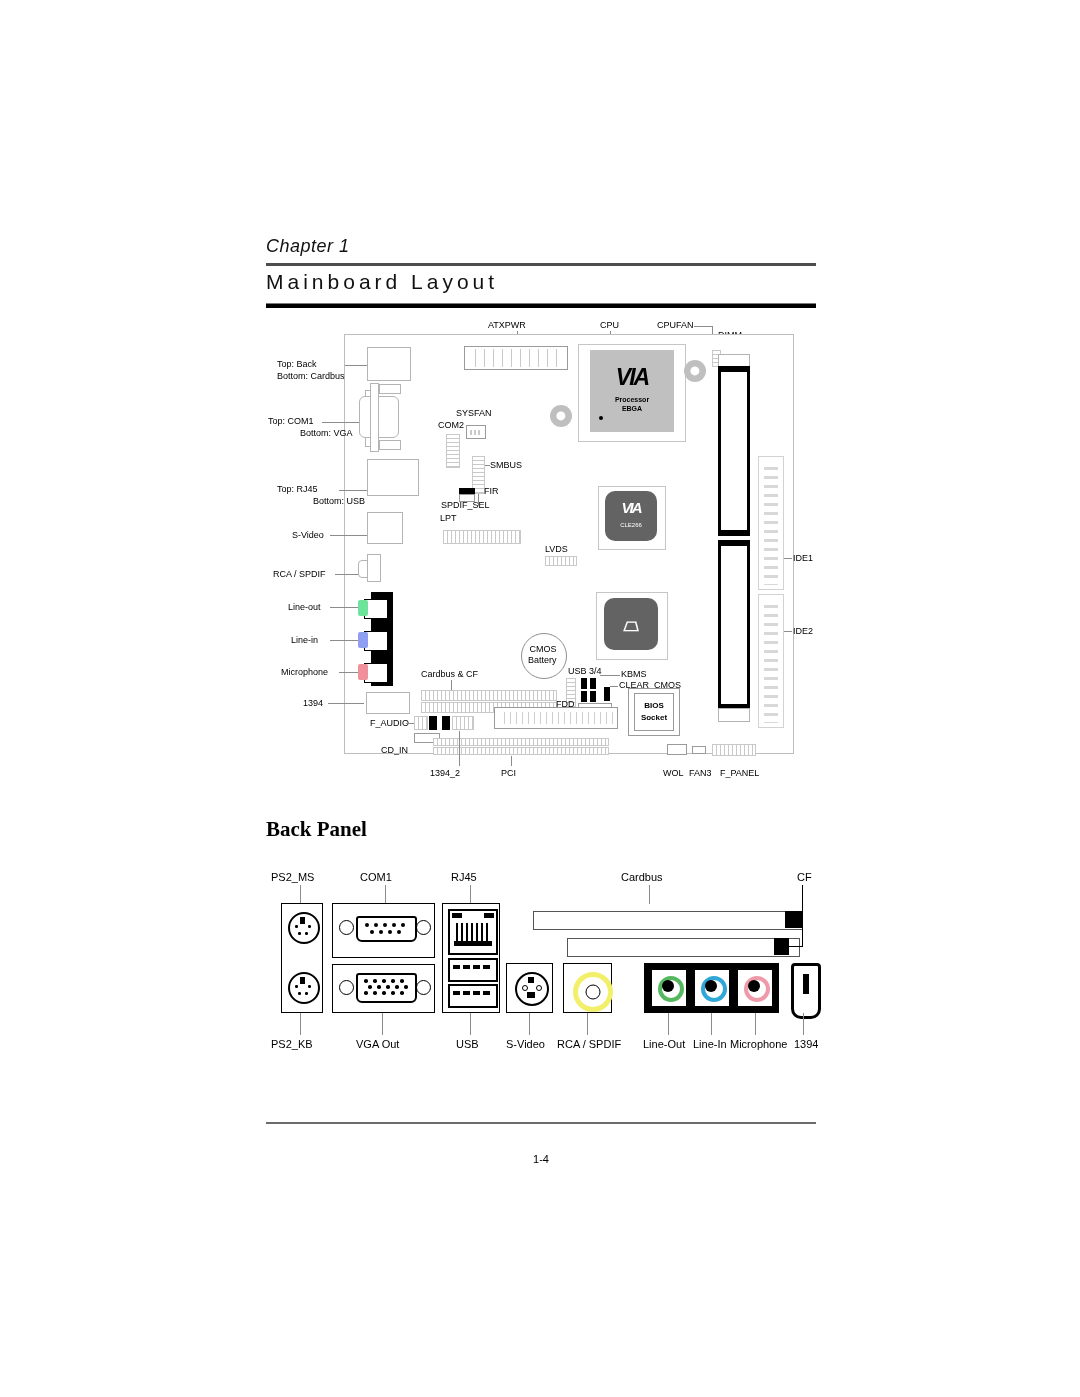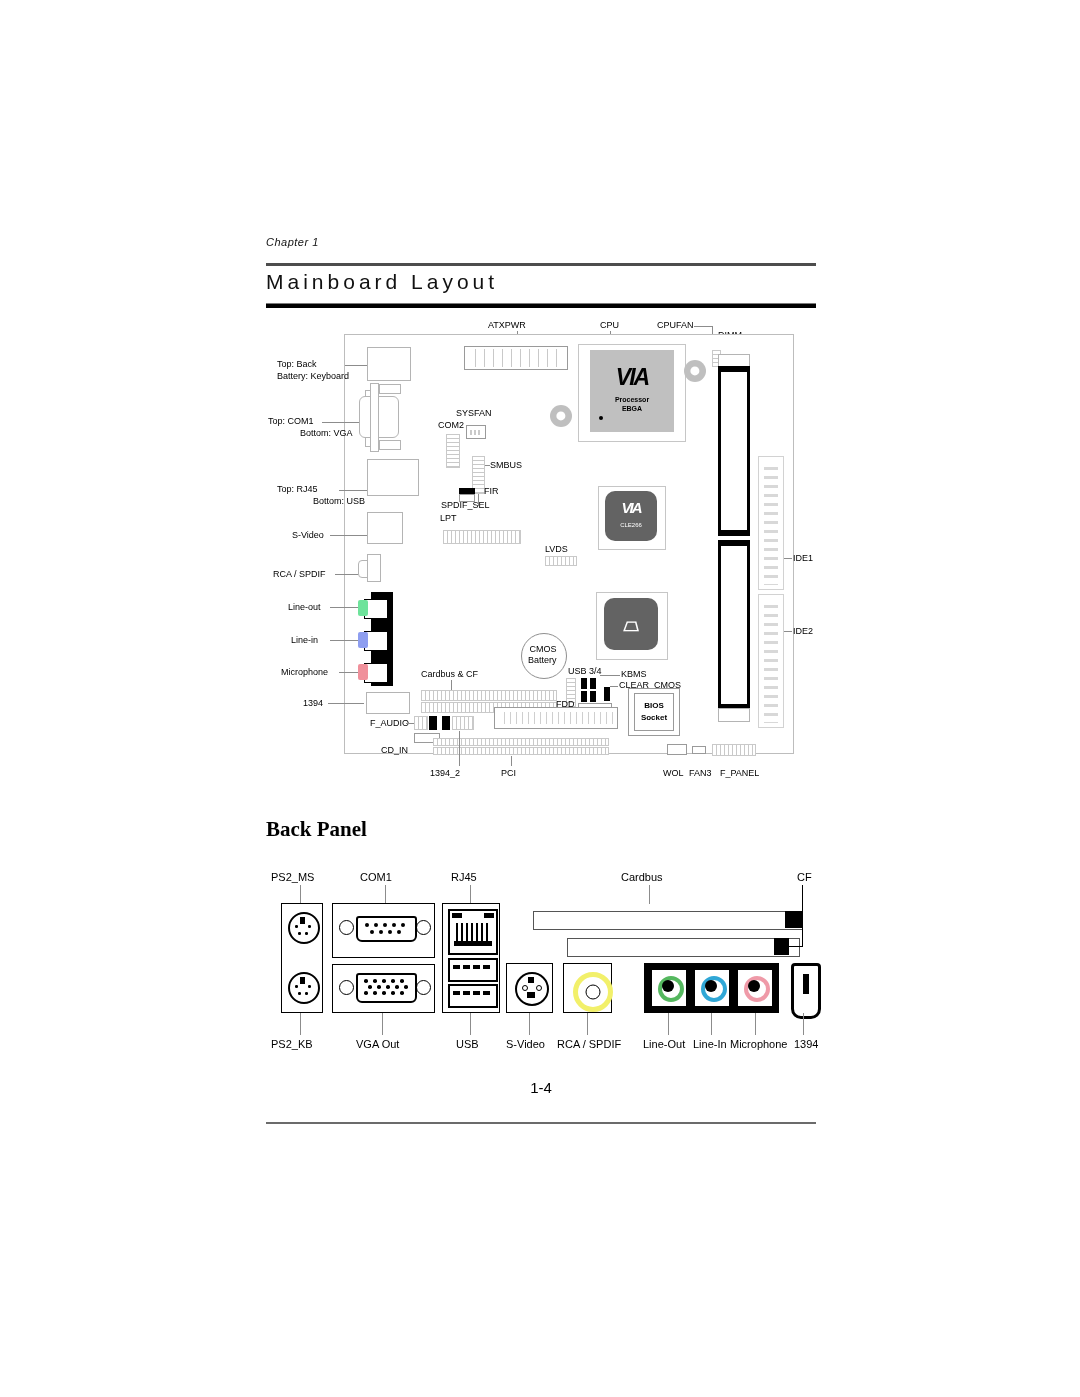--- a/index.html
+++ b/index.html
@@ -2,34 +2,34 @@
 <html><head>
 <meta charset="utf-8">
 <style>
   html,body{margin:0;padding:0;background:#fff;}
   body{width:1080px;height:1397px;position:relative;
        font-family:"Liberation Sans",sans-serif;color:#000;overflow:hidden;}
 
   .page{position:absolute;left:0;top:0;width:1080px;height:1397px;}
 
   
-  .chapter{position:absolute;left:266px;top:236px;font-style:italic;font-size:11px;
+  .chapter{position:absolute;left:266px;top:236px;font-style:italic;font-size:18px;
            letter-spacing:.5px;color:#111;}
   .rule-top{position:absolute;left:266px;top:263px;width:550px;height:3px;
             background:#4d4d4d;}
   .title{position:absolute;left:266px;top:270px;font-size:21px;letter-spacing:4px;
          color:#111;font-weight:400;}
   .rule-under{position:absolute;left:266px;top:303px;width:550px;height:4px;
               background:#000;border-top:1px solid #7a7a7a;}
   .sectitle{position:absolute;left:266px;top:817px;font-family:"Liberation Serif",serif;
             font-size:21px;font-weight:bold;}
 
   
   .rule-foot{position:absolute;left:266px;top:1122px;width:550px;height:2px;background:#6b6b6b;}
-  .pageno{position:absolute;left:266px;top:1079px;width:550px;text-align:center;font-size:15px;}
+  .pageno{position:absolute;left:266px;top:1153px;width:550px;text-align:center;font-size:11px;}
 
   
   .lbl{position:absolute;font-size:9px;white-space:nowrap;line-height:11px;color:#000;}
   .lead{position:absolute;background:#8c8c8c;}
   .lead.h{height:1px;}
   .lead.v{width:1px;}
   .box{position:absolute;box-sizing:border-box;}
   .out{border:1px solid #b4b4b4;background:#fff;}
   .out2{border:1px solid #9a9a9a;background:#fff;}
   .blk{background:#000;}
@@ -111,21 +111,21 @@
     <div class="lead v" style="left:610px;top:331px;height:22px;"></div>
     <div class="lbl" style="left:657px;top:320px;">CPUFAN</div>
     <div class="lead h" style="left:694px;top:326px;width:18px;"></div>
     <div class="lead v" style="left:712px;top:326px;height:22px;"></div>
     <div class="lbl" style="left:718px;top:330px;">DIMM</div>
     <div class="lead v" style="left:734px;top:341px;height:17px;"></div>
 
     <div id="board"></div>
 
     <div class="lbl" style="left:277px;top:359px;">Top:  Back</div>
-    <div class="lbl" style="left:277px;top:371px;">Battery: Keyboard</div>
+    <div class="lbl" style="left:277px;top:371px;">Bottom: Cardbus</div>
     <div class="lead h" style="left:345px;top:365px;width:25px;"></div>
 
     <div class="lbl" style="left:268px;top:416px;">Top:  COM1</div>
     <div class="lbl" style="left:268px;top:428px;padding-left:32px;">Bottom: VGA</div>
     <div class="lead h" style="left:322px;top:422px;width:48px;"></div>
 
     <div class="lbl" style="left:277px;top:484px;">Top:  RJ45</div>
     <div class="lbl" style="left:277px;top:496px;margin-left:36px;">Bottom: USB</div>
     <div class="lead h" style="left:339px;top:490px;width:31px;"></div>
 

